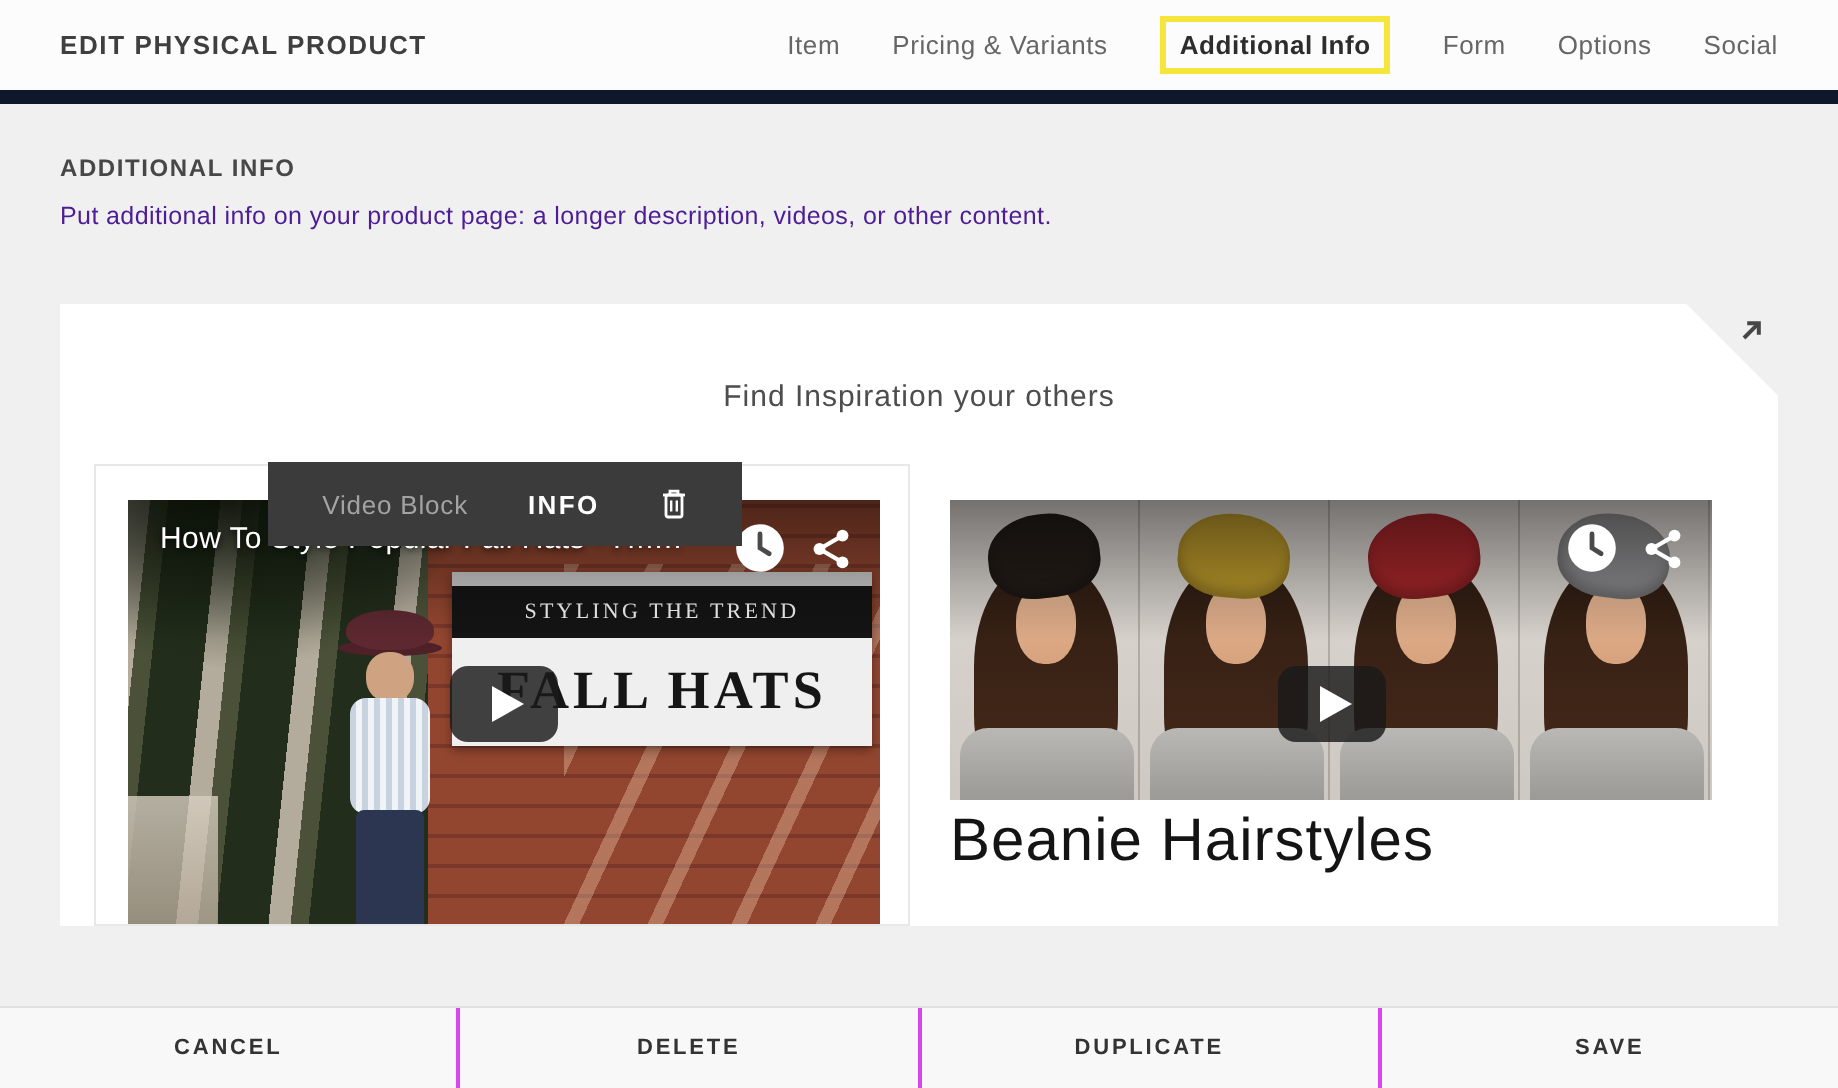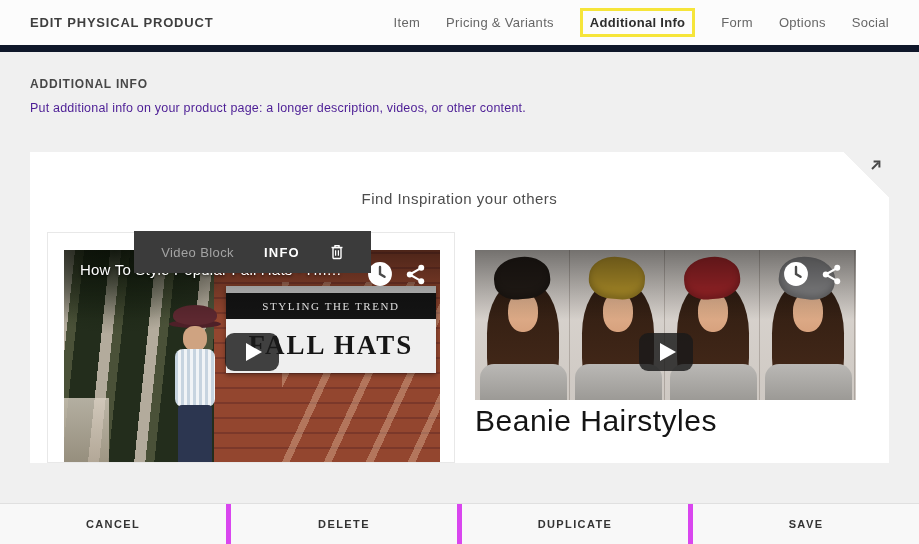--- a/index.html
+++ b/index.html
@@ -96,21 +96,21 @@
   .girl:nth-child(4) .beanie { transform:rotate(7deg); }
   .caption-band { position:absolute; left:0; top:150px; width:100%; height:63px; background:#ffffff;
     display:flex; justify-content:flex-start; z-index:2; }
   .caption-text { font-size:30px; color:#141414; margin-top:4px; letter-spacing:0.5px; }
 
   
   .footer { position:absolute; left:0; top:503px; width:919px; height:41px; background:#f8f8f8;
     border-top:1px solid #e0e0e0; display:flex; z-index:20; }
   .fbtn { flex:1; display:flex; align-items:center; justify-content:center; font-size:11px; font-weight:bold;
     letter-spacing:1.4px; color:#333; cursor:pointer; }
-  .fbtn + .fbtn { border-left:5px solid #d946ef; }
+  .fbtn + .fbtn { border-left:2px solid #d946ef; }
 </style>
 </head>
 <body>
 
 <div class="screen">
 
   <div class="topbar">
     <div class="topbar-title">EDIT PHYSICAL PRODUCT</div>
     <div class="tabs">
       <span class="tab">Item</span>

